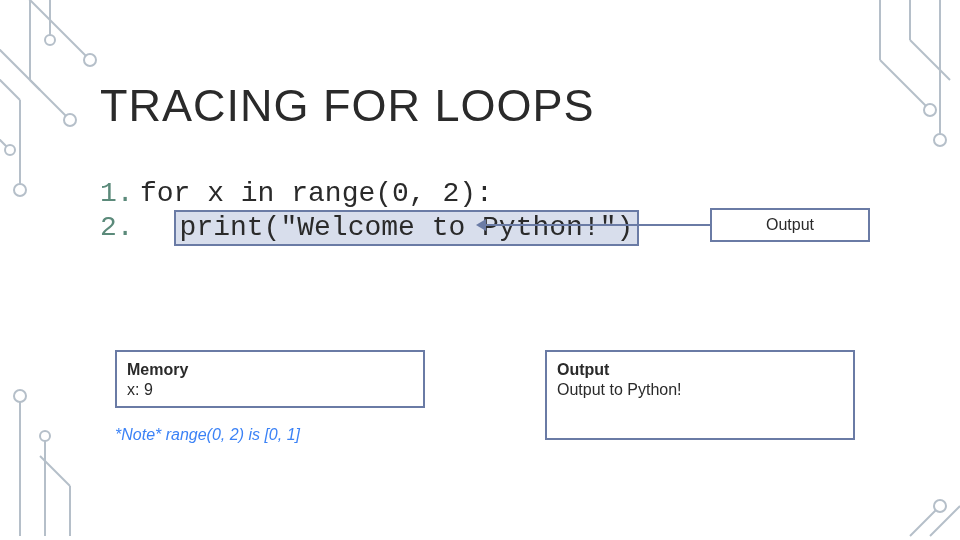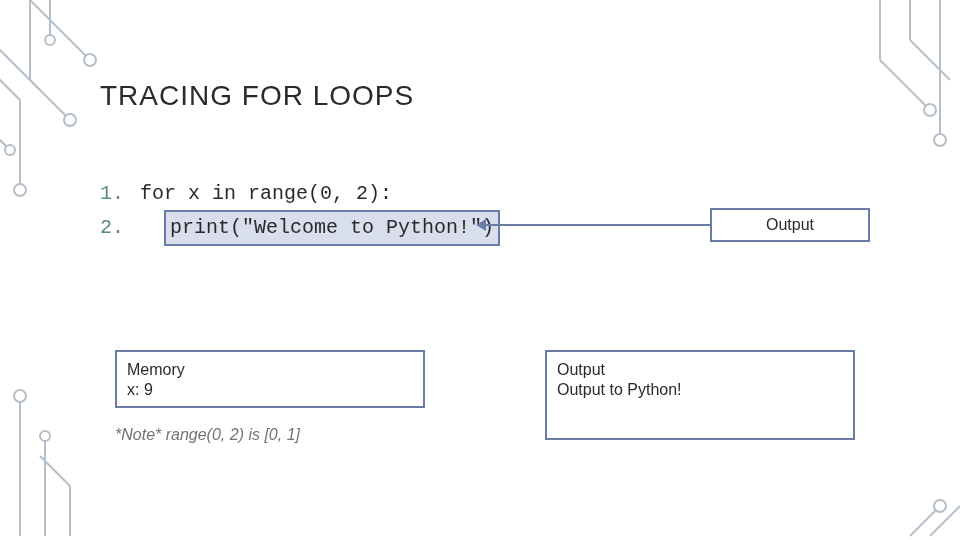--- a/index.html
+++ b/index.html
@@ -14,30 +14,30 @@
   }
   .slide {
     position: relative;
     width: 960px;
     height: 540px;
   }
   .title {
     position: absolute;
     left: 100px;
     top: 80px;
-    font-size: 28px;
+    font-size: 45px;
     letter-spacing: 1px;
     color: #2a2a2a;
   }
   .code {
     position: absolute;
     left: 100px;
     top: 178px;
     font-family: "Courier New", Courier, monospace;
-    font-size: 20px;
+    font-size: 28px;
     color: #2a2a2a;
     line-height: 32px;
   }
   .code .ln {
     color: #5b8a7a;
     display: inline-block;
     width: 40px;
   }
   .hl {
     display: inline-block;
@@ -97,23 +97,23 @@
     top: 350px;
     width: 310px;
     height: 90px;
   }
   .note {
     position: absolute;
     left: 115px;
     top: 426px;
     font-size: 16px;
     font-style: italic;
-    color: #737373;
-  }
-  .bold { font-weight: normal; }
+    color: #3b82f6;
+  }
+  .bold { font-weight: bold; }
 
   
   .deco { position: absolute; pointer-events: none; }
   .deco svg { overflow: visible; }
   .stroke { stroke: #b5bfc9; stroke-width: 2; fill: none; }
   .node  { fill: #ffffff; stroke: #b5bfc9; stroke-width: 2; }
 </style>
 </head>
 <body>
 

